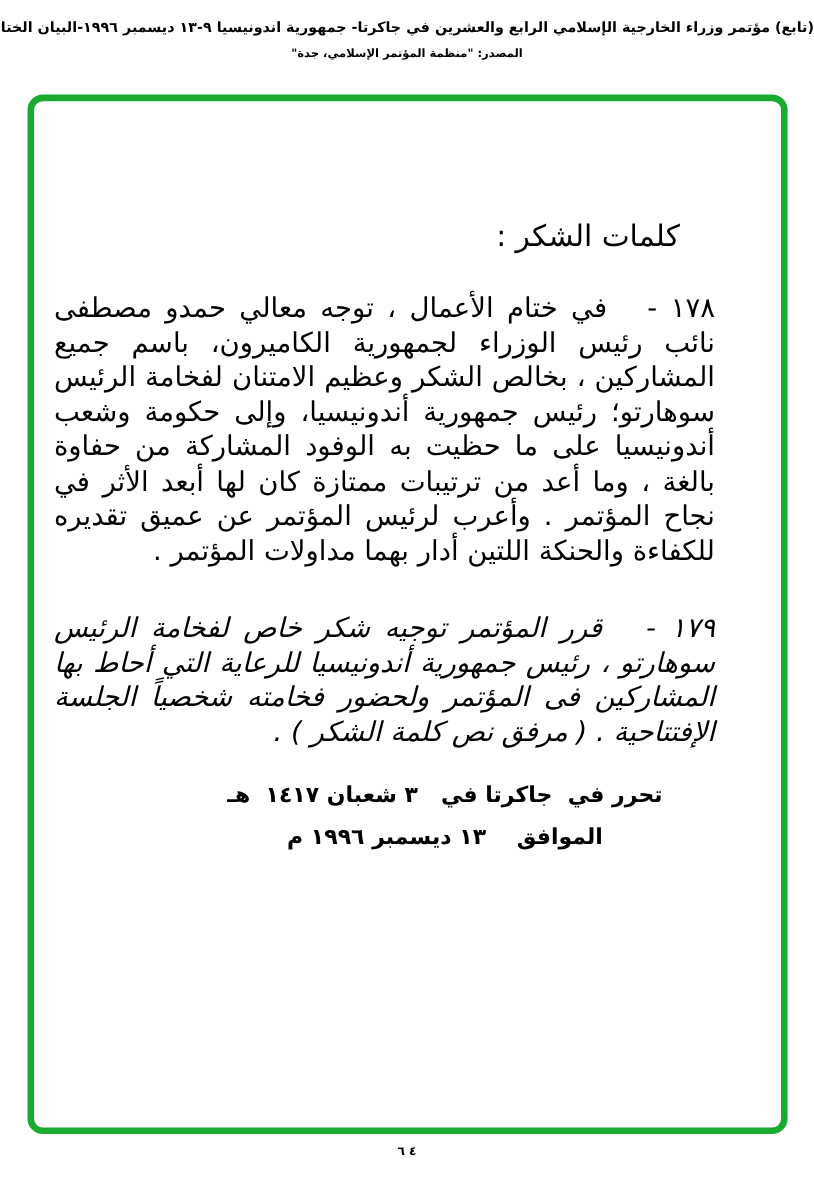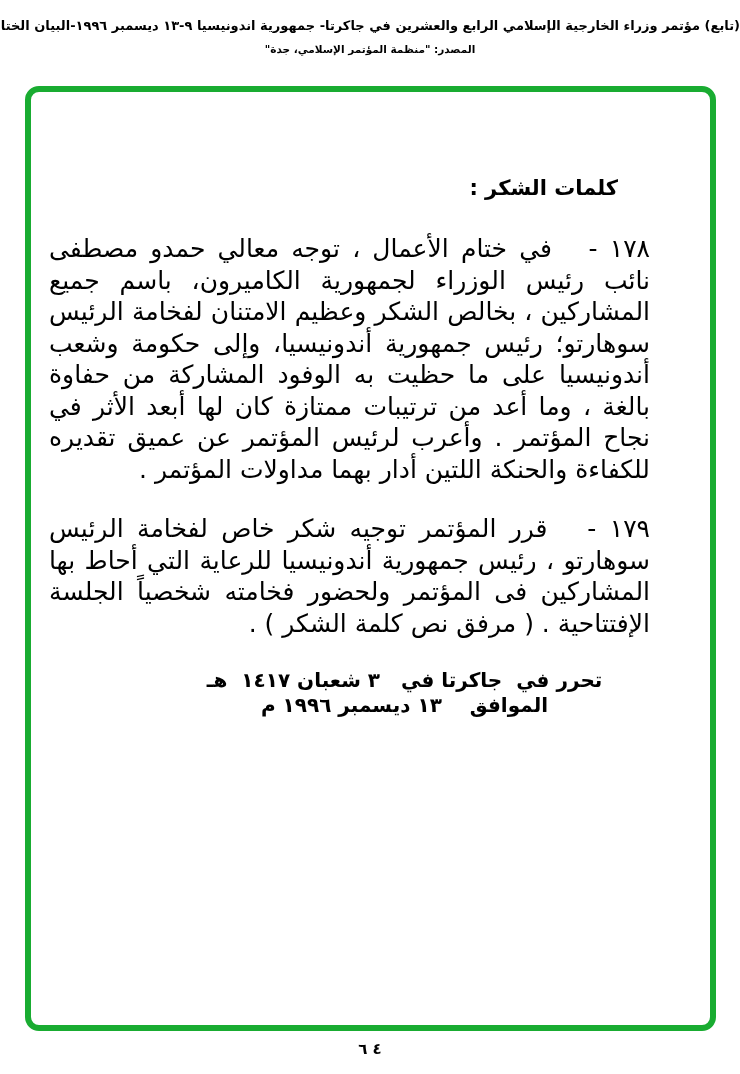--- a/index.html
+++ b/index.html
@@ -41,53 +41,54 @@
     width: 691px;
     height: 945px;
     box-sizing: border-box;
     border: 6px solid #19AC31;
     border-radius: 14px;
     background: #ffffff;
     direction: rtl;
     padding: 0 60px 0 18px;
   }
   .section-title {
-    font-size: 21px;
-    font-weight: bold;
-    margin: 84px 32px 0 0;
+    font-size: 27px;
+    font-weight: normal;
+    margin: 108px 32px 0 0;
     direction: rtl;
   }
   .para {
     font-size: 25px;
     line-height: 31.5px;
     text-align: justify;
     direction: rtl;
     margin: 33px 0 0 0;
   }
   .para-2 {
-    margin-top: 28px;
+    margin-top: 39px;
+    font-style: italic;
   }
   .dateline {
     position: relative;
     left: 55px;
     text-align: center;
     font-weight: bold;
     font-size: 20px;
     line-height: 25px;
     direction: rtl;
   }
   .dateline-1 { margin-top: 29px; }
-  .dateline-2 { }
+  .dateline-2 { margin-top: 13px; }
   .page-footer {
     position: absolute;
     top: 1040px;
     left: 0;
     right: 0;
     text-align: center;
-    font-size: 15px;
+    font-size: 11px;
     font-weight: bold;
     letter-spacing: 3px;
   }
 </style>
 </head>
 <body>
 
 <div class="page-header">
   <div class="header-line1">(تابع) مؤتمر وزراء الخارجية الإسلامي الرابع والعشرين في جاكرتا- جمهورية اندونيسيا ٩-١٣ ديسمبر ١٩٩٦-البيان الختامي</div>
   <div class="header-line2">المصدر: "منظمة المؤتمر الإسلامي، جدة"</div>

